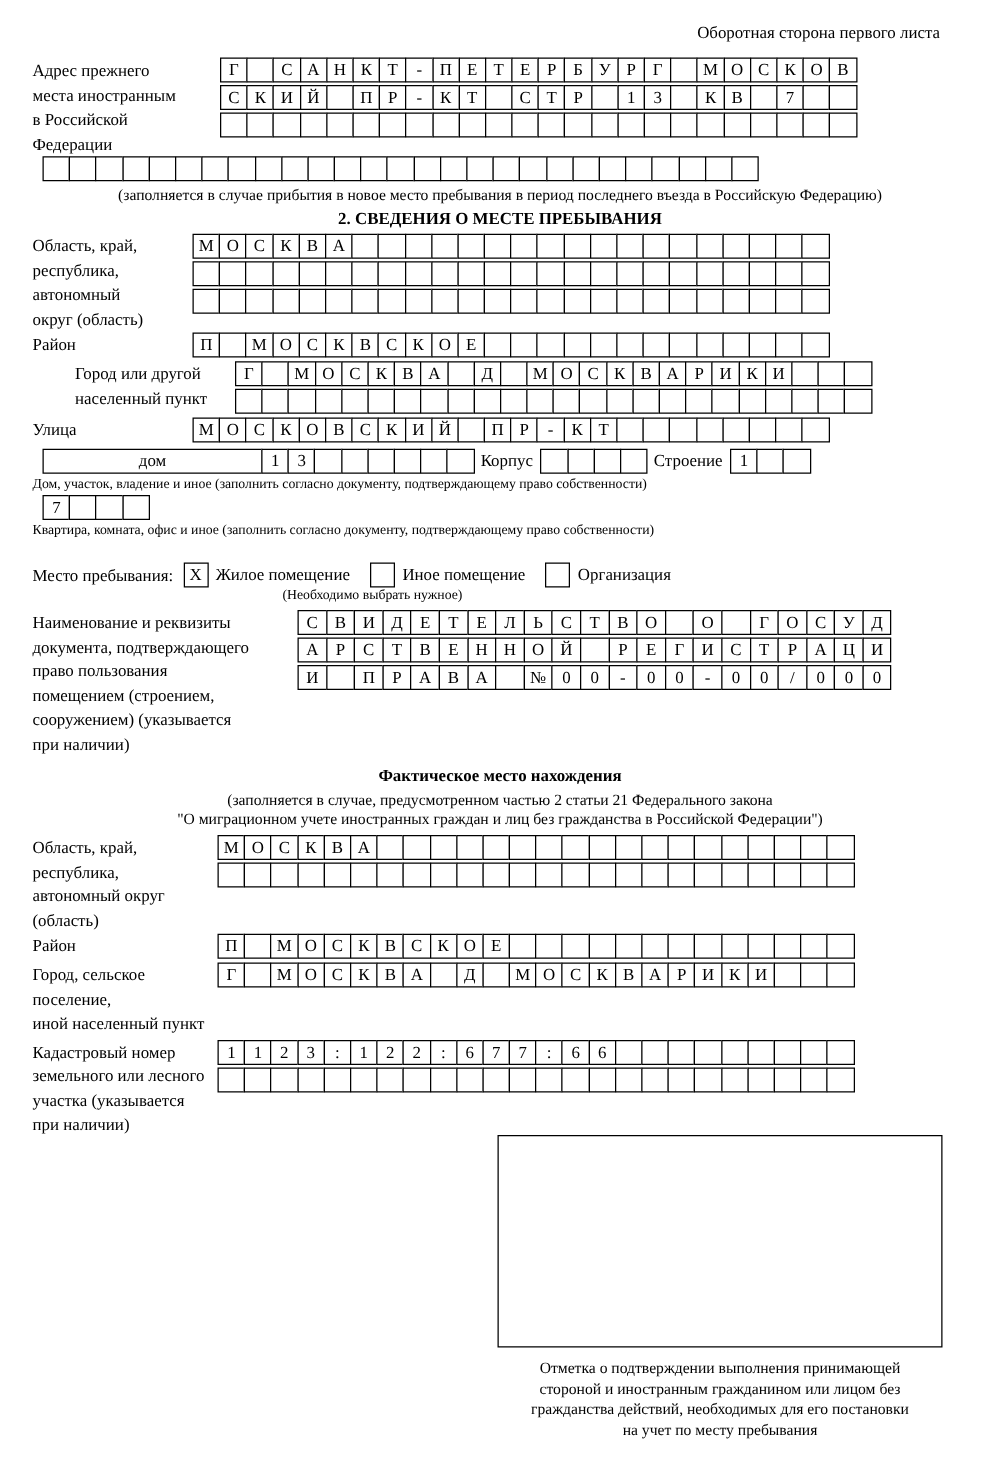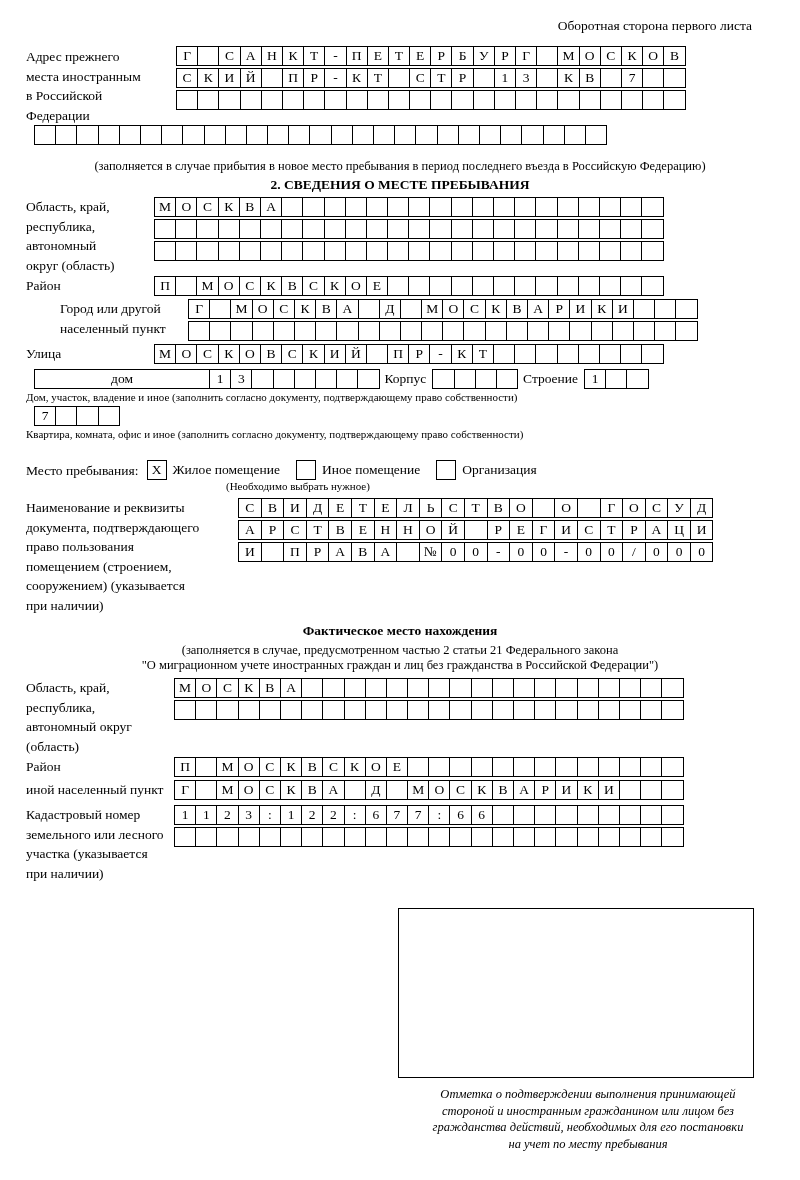--- a/index.html
+++ b/index.html
@@ -233,21 +233,21 @@
       <div class="cell"></div>
       <div class="cell"></div>
       <div class="cell"></div>
       <div class="cell"></div>
       <div class="cell"></div>
       <div class="cell"></div>
       <div class="cell"></div>
       <div class="cell"></div>
       <div class="cell"></div>
     </div>
-  <div class="note" style="margin-top:14px;">(заполняется в случае прибытия в новое место пребывания в период последнего въезда в Российскую Федерацию)</div>
+  <div class="note" style="margin-top:4px;">(заполняется в случае прибытия в новое место пребывания в период последнего въезда в Российскую Федерацию)</div>
 
   <div class="sec-title">2. СВЕДЕНИЯ О МЕСТЕ ПРЕБЫВАНИЯ</div>
 
   <div class="row">
     <div class="labelcol" style="width:128px;">
       <div>Область, край,</div>
       <div>республика,</div>
       <div>автономный</div>
       <div>округ (область)</div>
     </div>
@@ -677,20 +677,21 @@
         <div class="cell"></div>
         <div class="cell"></div>
         <div class="cell"></div>
         <div class="cell"></div>
         <div class="cell"></div>
       </div>
   </div>
 
   <div class="row" style="margin-top:1px;">
     <div class="labelcol" style="width:148px;">
+      <div>Город, сельское поселение,</div>
       <div>иной населенный пункт</div>
     </div>
     <div class="cellrow" id="al-city">
         <div class="cell">Г</div>
         <div class="cell"></div>
         <div class="cell">М</div>
         <div class="cell">О</div>
         <div class="cell">С</div>
         <div class="cell">К</div>
         <div class="cell">В</div>
@@ -771,20 +772,20 @@
           <div class="cell"></div>
           <div class="cell"></div>
           <div class="cell"></div>
           <div class="cell"></div>
           <div class="cell"></div>
         </div>
     </div>
   </div>
 
   <div class="stamp-box" style="left:398px; top:908px; width:356px; height:170px;"></div>
-  <div class="stamp-caption" style="left:388px; top:1086px;font-style:italic;">
+  <div class="stamp-caption" style="left:376px; top:1086px;">
     <div>Отметка о подтверждении выполнения принимающей</div>
     <div>стороной и иностранным гражданином или лицом без</div>
     <div>гражданства действий, необходимых для его постановки</div>
     <div>на учет по месту пребывания</div>
   </div>
 
 </div>
 
 </body></html>

